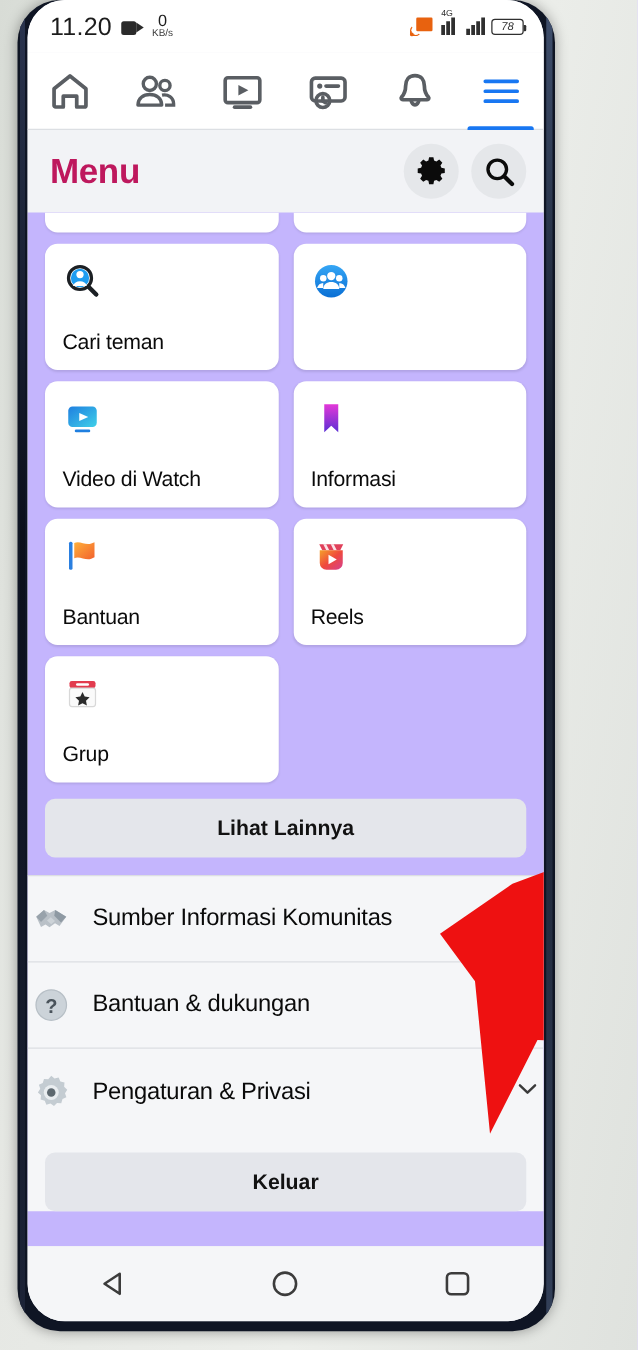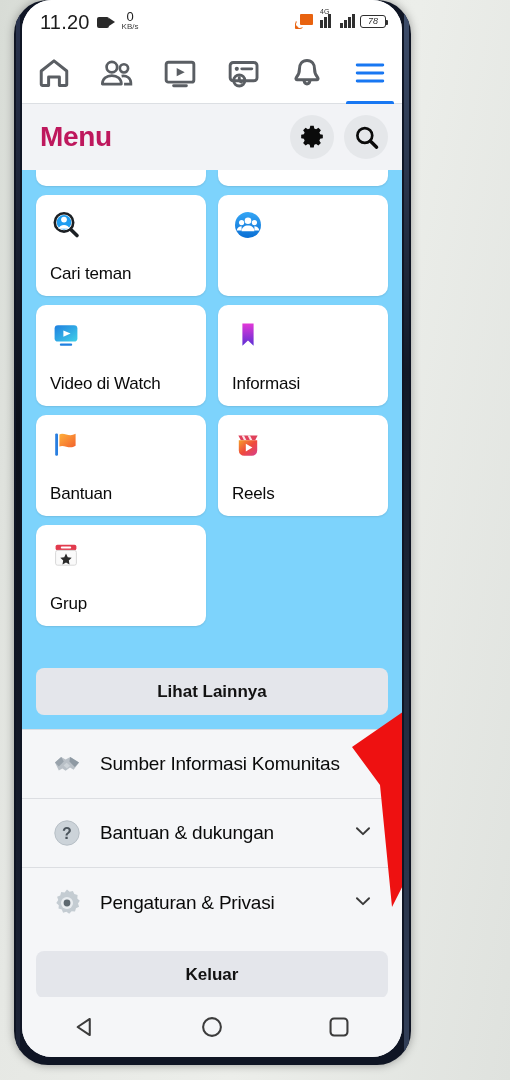--- a/index.html
+++ b/index.html
@@ -8,21 +8,21 @@
     font-family: "Liberation Sans", sans-serif;
   }
   body {
     background: linear-gradient(100deg, #d8dcd6 0%, #e6e8e4 25%, #eceeea 60%, #dfe2de 100%);
     position: relative;
   }
 
   
   #phone-frame {
     position: absolute;
-    left: 14px; top: 0px; width: 397px; height: 1065px;
+    left: 14px; top: 0px; width: 430px; height: 1065px;
     border-radius: 34px;
     background: #0f1524;
     box-shadow: 0 0 10px rgba(0,0,0,.35);
     overflow: hidden;
   }
   #phone-frame::before {
     content: ""; position: absolute; left: 2px; top: 0; width: 4px; height: 100%;
     background: linear-gradient(180deg,#2b3550,#0b0f1a 40%,#1d2438);
   }
   #phone-frame::after {
@@ -87,43 +87,43 @@
     padding: 0 14px 0 18px;
   }
   #menu-title { font-size: 28px; font-weight: bold; color:#be185d; letter-spacing:-.3px; }
   .hdr-actions { margin-left:auto; display:flex; gap:10px; }
   .circ-btn {
     width:44px;height:44px;border-radius:50%;background:#e5e7ea;
     display:flex;align-items:center;justify-content:center;
   }
 
   
-  #scrollarea { position:absolute; left:0; right:0; top:170px; bottom:60px; background:#7dd3fc; overflow:hidden; }
+  #scrollarea { position:absolute; left:0; right:0; top:170px; bottom:60px; background:#c4b5fd; overflow:hidden; }
 
   .grid-wrap { padding: 0 14px; }
   .grid { display:grid; grid-template-columns: 1fr 1fr; gap: 9px 12px; }
   .tile {
     background:#ffffff; border-radius: 10px; height: 101px;
     padding: 12px 14px; display:flex; flex-direction:column; justify-content:space-between;
     box-shadow: 0 1px 2px rgba(0,0,0,.10);
   }
   .tile.clipped { height: 16px; padding: 0; border-radius: 0 0 10px 10px; }
   .tile-icon { height: 36px; display:flex; align-items:center; }
   .tile-label { font-size:17px; color:#0a0a0a; letter-spacing:-.2px; }
 
-  .seemore-wrap { padding: 13px 14px 14px; margin-top: 29px; }
+  .seemore-wrap { padding: 13px 14px 14px; }
   .seemore {
     background:#e4e6eb; border-radius:8px; height:47px;
     display:flex;align-items:center;justify-content:center;
     font-size:17px; font-weight:bold; color:#121212;
   }
 
   .list { background:#f5f6f8; border-top:1px solid #dcdee2; }
   .list-row {
-    height: 69px; display:flex; align-items:center; padding: 0 28px;
+    height: 69px; display:flex; align-items:center; padding: 0 2px;
     border-bottom: 1px solid #dcdee2; gap: 16px;
   }
   .list-row:last-child { border-bottom:none; }
   .row-icon { width:34px;height:34px;flex:0 0 34px; display:flex;align-items:center;justify-content:center;}
   .row-label { font-size:19px; color:#0a0a0a; letter-spacing:-.2px; }
   .row-chev { margin-left:auto; }
 
   .logout-wrap { padding: 14px 14px 0; background:#f5f6f8; }
   .logout {
     background:#e4e6eb; border-radius:8px; height:47px;

